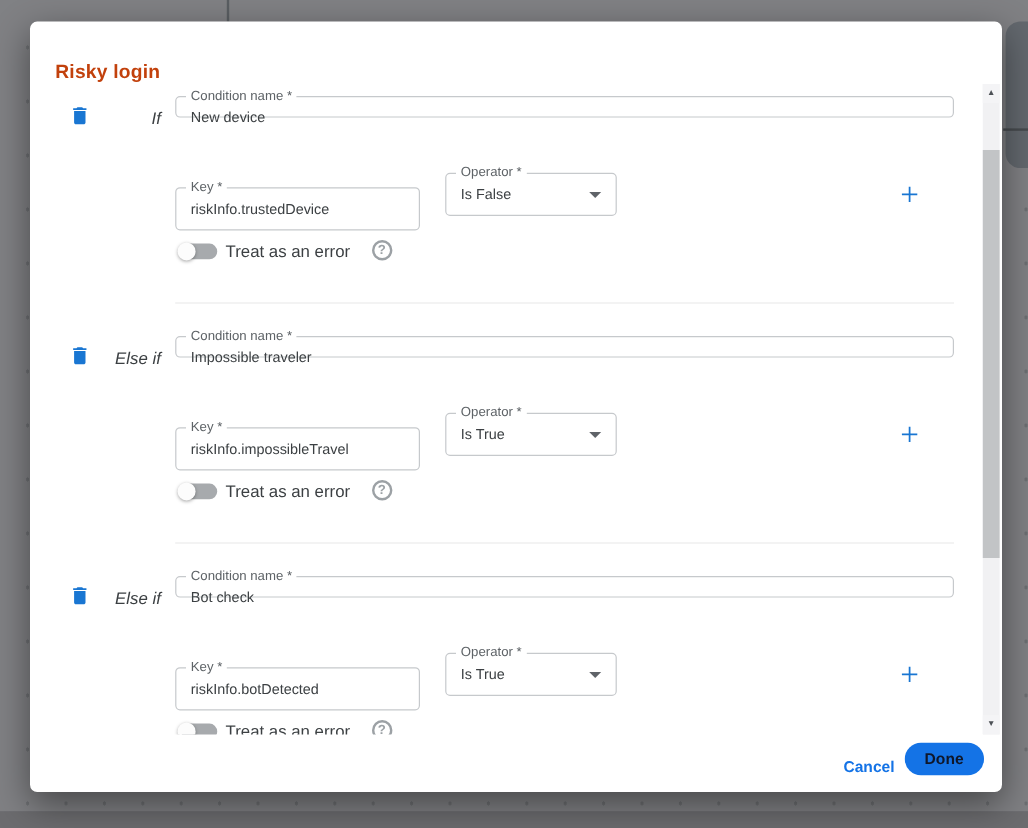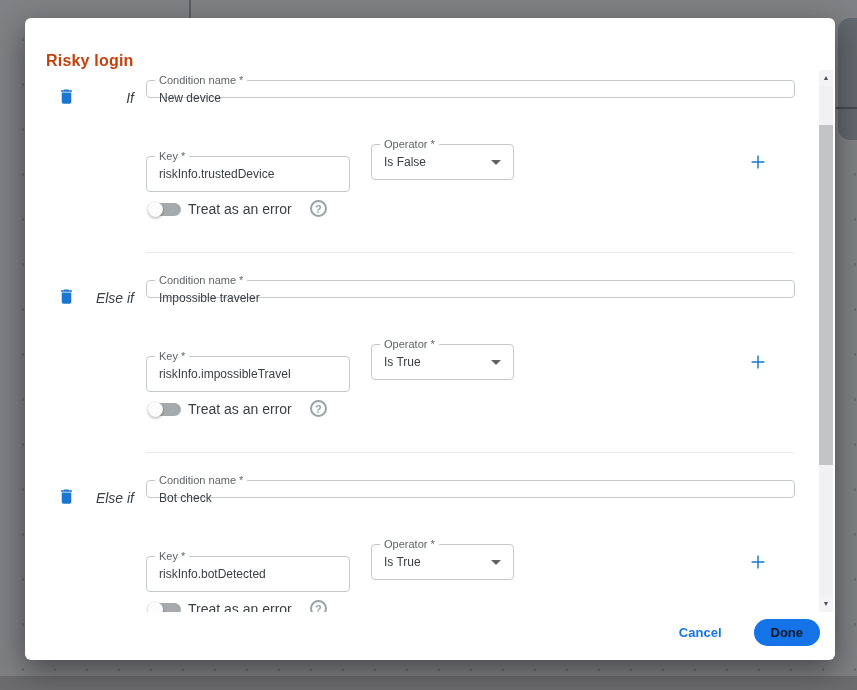--- a/index.html
+++ b/index.html
@@ -60,21 +60,21 @@
   .divider { position:absolute; left:121px; top:172px; width:649px; height:1px; background:#ebebec; }
 
   .scrollbar { position:absolute; right:2px; top:52px; width:14px; height:542px;
     background:#f1f1f3; }
   .sb-btn { position:absolute; left:0; width:14px; height:16px; background:#f4f4f6;
     color:#4d5156; font-size:7px; line-height:16px; text-align:center; cursor:pointer; }
   .sb-up { top:0; } .sb-down { bottom:0; }
   .sb-thumb { position:absolute; left:0; top:55px; width:14px; height:340px;
     background:#c2c4c6; cursor:grab; }
 
-  .actions { position:absolute; right:15px; bottom:14px; display:flex; align-items:center; gap:32px; }
+  .actions { position:absolute; right:15px; bottom:14px; display:flex; align-items:flex-end; gap:8px; }
   .btn-cancel { border:none; background:transparent; color:#1473e6; font-size:13px;
     font-weight:700; cursor:pointer; font-family:inherit; }
   .btn-done { border:none; background:#1473e6; color:#0f172a; font-size:13px; font-weight:700;
     height:27px; padding:0 17px; border-radius:14px; cursor:pointer; font-family:inherit; }
 </style>
 </head>
 <body>
 
 <div class="stage">
   <div class="canvas-vline"></div>

